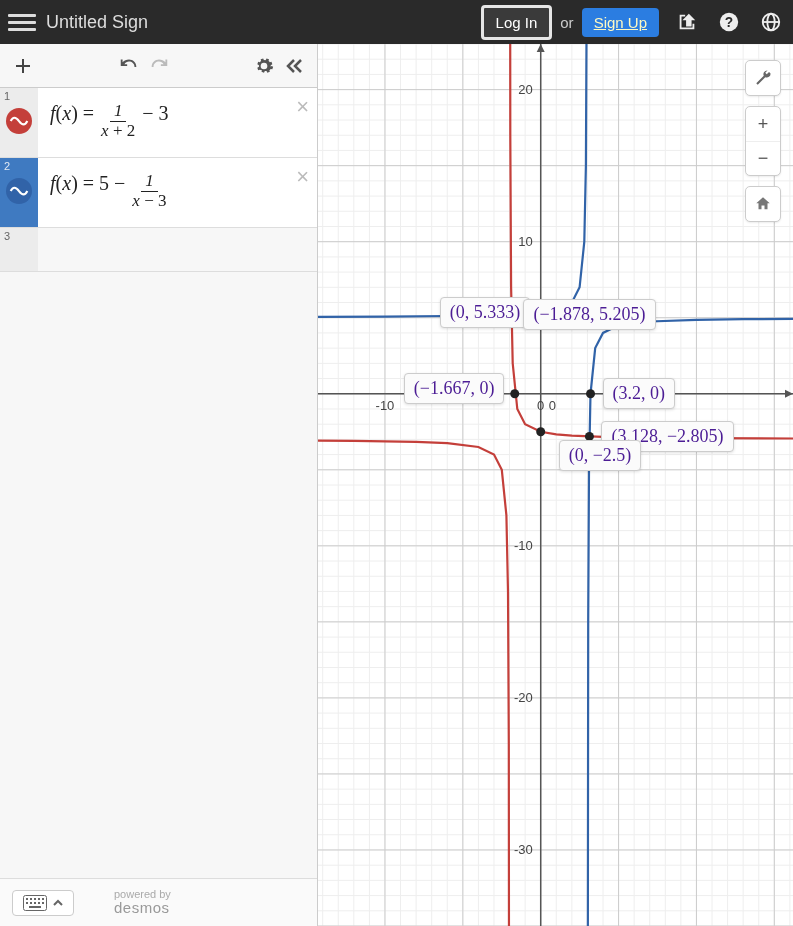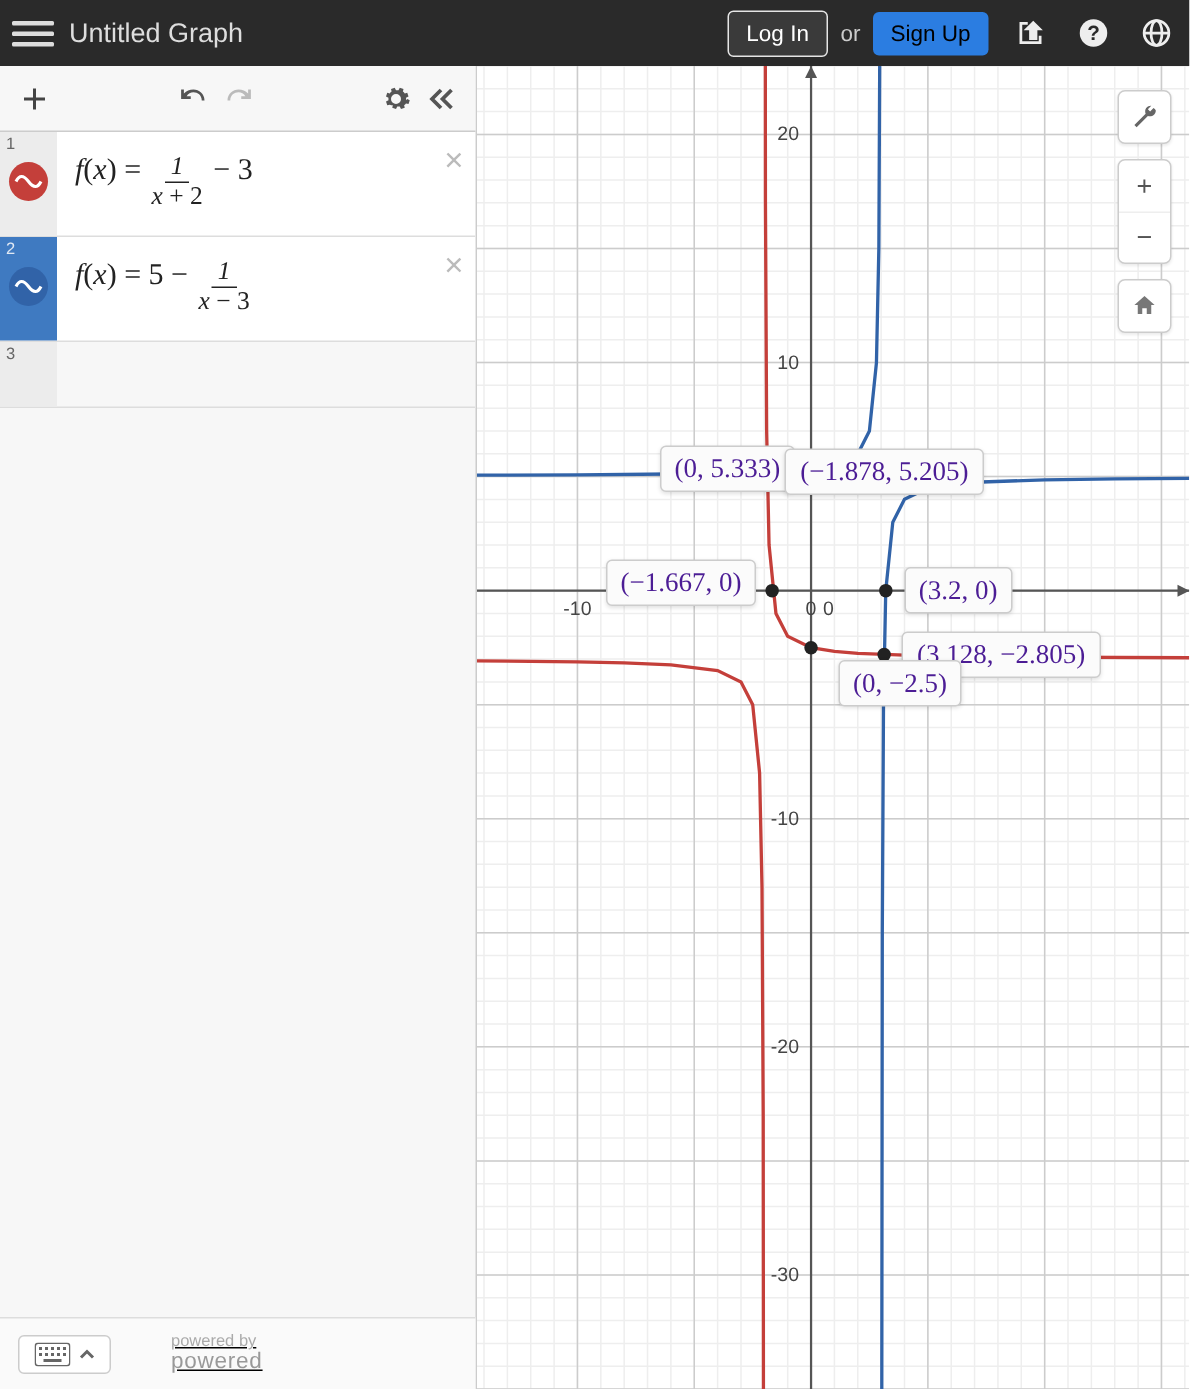--- a/index.html
+++ b/index.html
@@ -3,23 +3,23 @@
 <meta charset="utf-8">
 <style>
   * { box-sizing: border-box; margin: 0; padding: 0; }
   html, body { width: 793px; height: 926px; font-family: Arial, sans-serif; overflow: hidden; background: #fff; }
   .header { height: 44px; background: #2a2a2a; color: #ddd; display: flex; align-items: center; padding: 0 8px; }
   .hamburger { width: 28px; height: 28px; display: flex; flex-direction: column; justify-content: center; gap: 4px; cursor: pointer; }
   .hamburger span { display: block; height: 3px; background: #ddd; border-radius: 1px; }
   .title { margin-left: 10px; font-size: 18px; color: #ddd; flex: 0 0 auto; }
   .header-spacer { flex: 1; }
   .btn { padding: 6px 12px; border-radius: 4px; font-size: 15px; cursor: pointer; border: none; }
-  .btn-login { background: #3a3a3a; color: #fff; border: 1px solid #e5e5e5; }
+  .btn-login { background: #3a3a3a; color: #fff; border: 3px solid #e5e5e5; }
   .or { margin: 12px 8px; color: #ccc; font-size: 15px; }
-  .btn-signup { background: #2b7de1; color: #000000; }
+  .btn-signup { background: #2b7de1; color: #fef9c3; text-decoration: underline; }
   .header-icon { width: 28px; height: 28px; margin-left: 14px; display: flex; align-items: center; justify-content: center; cursor: pointer; }
   .header-icon svg { fill: #eee; }
   .main { display: flex; height: calc(926px - 44px); position: relative; }
   .panel { width: 318px; background: #f7f7f7; border-right: 1px solid #ccc; display: flex; flex-direction: column; position: relative; }
   .panel-toolbar { height: 44px; border-bottom: 1px solid #ccc; display: flex; align-items: center; padding: 0 8px; background: #f7f7f7; }
   .tb-btn { width: 30px; height: 30px; display: flex; align-items: center; justify-content: center; font-size: 22px; color: #444; cursor: pointer; border-radius: 3px; }
   .tb-btn.disabled { color: #bbb; cursor: default; }
   .tb-spacer { flex: 1; }
   .expr-list { flex: 1; overflow: hidden; }
   .expr-row { display: flex; position: relative; border-bottom: 1px solid #ddd; background: #fff; min-height: 70px; }
@@ -32,21 +32,21 @@
   .expr-icon.red { background: #c43f3a; }
   .expr-icon.blue { background: #3163a8; }
   .expr-icon svg { width: 20px; height: 20px; }
   .expr-content { flex: 1; padding: 14px 12px; font-family: 'Times New Roman', serif; font-size: 20px; font-style: italic; color: #222; display: flex; }
   .expr-close { position: absolute; top: 6px; right: 8px; font-size: 22px; color: #bbb; cursor: pointer; font-style: normal; }
   .expr-row.blank { min-height: 44px; background: #f7f7f7; }
   .expr-row.blank .expr-gutter { background: #ececec; }
   .frac { display: inline-flex; flex-direction: column; align-items: center; vertical-align: middle; font-size: 17px; line-height: 1.1; margin: 0 3px; }
   .frac .num { border-bottom: 1px solid #222; padding: 0 4px; }
   .frac .den { padding: 0 4px; }
-  .panel-footer { height: 48px; border-top: 1px solid #ddd; display: flex; align-items: center; padding: 0 12px; background: #fafafa; text-decoration: underline; }
+  .panel-footer { height: 48px; border-top: 1px solid #ddd; display: flex; align-items: center; padding: 0 12px; background: #fafafa; }
   .kbd-btn { border: 1px solid #ccc; border-radius: 4px; padding: 4px 10px; display: flex; align-items: center; gap: 6px; cursor: pointer; background: #fff; }
   .powered { margin-left: 40px; color: #aaa; font-size: 11px; line-height: 1.1; }
   .powered .brand { font-size: 15px; letter-spacing: 0.5px; color: #999; }
   .graph { flex: 1; position: relative; background: #fff; overflow: hidden; }
   .graph svg.plot { position: absolute; top: 0; left: 0; }
   .side-controls { position: absolute; top: 16px; right: 12px; display: flex; flex-direction: column; gap: 10px; }
   .sc-group { background: #fff; border: 1px solid #ccc; border-radius: 5px; overflow: hidden; box-shadow: 0 1px 2px rgba(0,0,0,0.08); }
   .sc-btn { width: 34px; height: 34px; display: flex; align-items: center; justify-content: center; cursor: pointer; color: #555; font-size: 18px; }
   .sc-btn + .sc-btn { border-top: 1px solid #eee; }
   .point-dot { fill: #222; }
@@ -56,21 +56,21 @@
 </style>
 </head>
 <body>
 
 <div class="header">
   <div class="hamburger">
       <span></span>
       <span></span>
       <span></span>
     </div>
-  <div class="title">Untitled Graph</div>
+  <div class="title">Untitled Sign</div>
   <div class="header-spacer"></div>
   <button class="btn btn-login">Log In</button>
   <span class="or">or</span>
   <button class="btn btn-signup">Sign Up</button>
   <div class="header-icon">
     <svg viewBox="0 0 24 24" width="22" height="22">
         <path d="M14 3l7 7h-4v7h-6v-7H7l7-7zM4 4h6v2H6v12h12v-4h2v6H4V4z"></path>
       </svg>
   </div>
   <div class="header-icon">
@@ -179,21 +179,21 @@
             <rect x="15" y="7" width="2" height="2" fill="#666"></rect>
             <rect x="19" y="7" width="2" height="2" fill="#666"></rect>
             <rect x="6" y="11" width="12" height="2" fill="#666"></rect>
           </svg>
         <svg width="10" height="10" viewBox="0 0 10 10">
             <path d="M1 7l4-4 4 4" fill="none" stroke="#666" stroke-width="2"></path>
           </svg>
       </div>
       <div class="powered">
         <div>powered by</div>
-        <div class="brand">powered</div>
+        <div class="brand">desmos</div>
       </div>
     </div>
   </div>
 
   <div class="graph">
     <svg class="plot" width="475" height="882">
         <line x1="4.672131147540995" y1="0" x2="4.672131147540995" y2="882" stroke="#eee" stroke-width="1"></line>
         <line x1="20.245901639344275" y1="0" x2="20.245901639344275" y2="882" stroke="#eee" stroke-width="1"></line>
         <line x1="35.81967213114755" y1="0" x2="35.81967213114755" y2="882" stroke="#eee" stroke-width="1"></line>
         <line x1="51.393442622950836" y1="0" x2="51.393442622950836" y2="882" stroke="#eee" stroke-width="1"></line>

